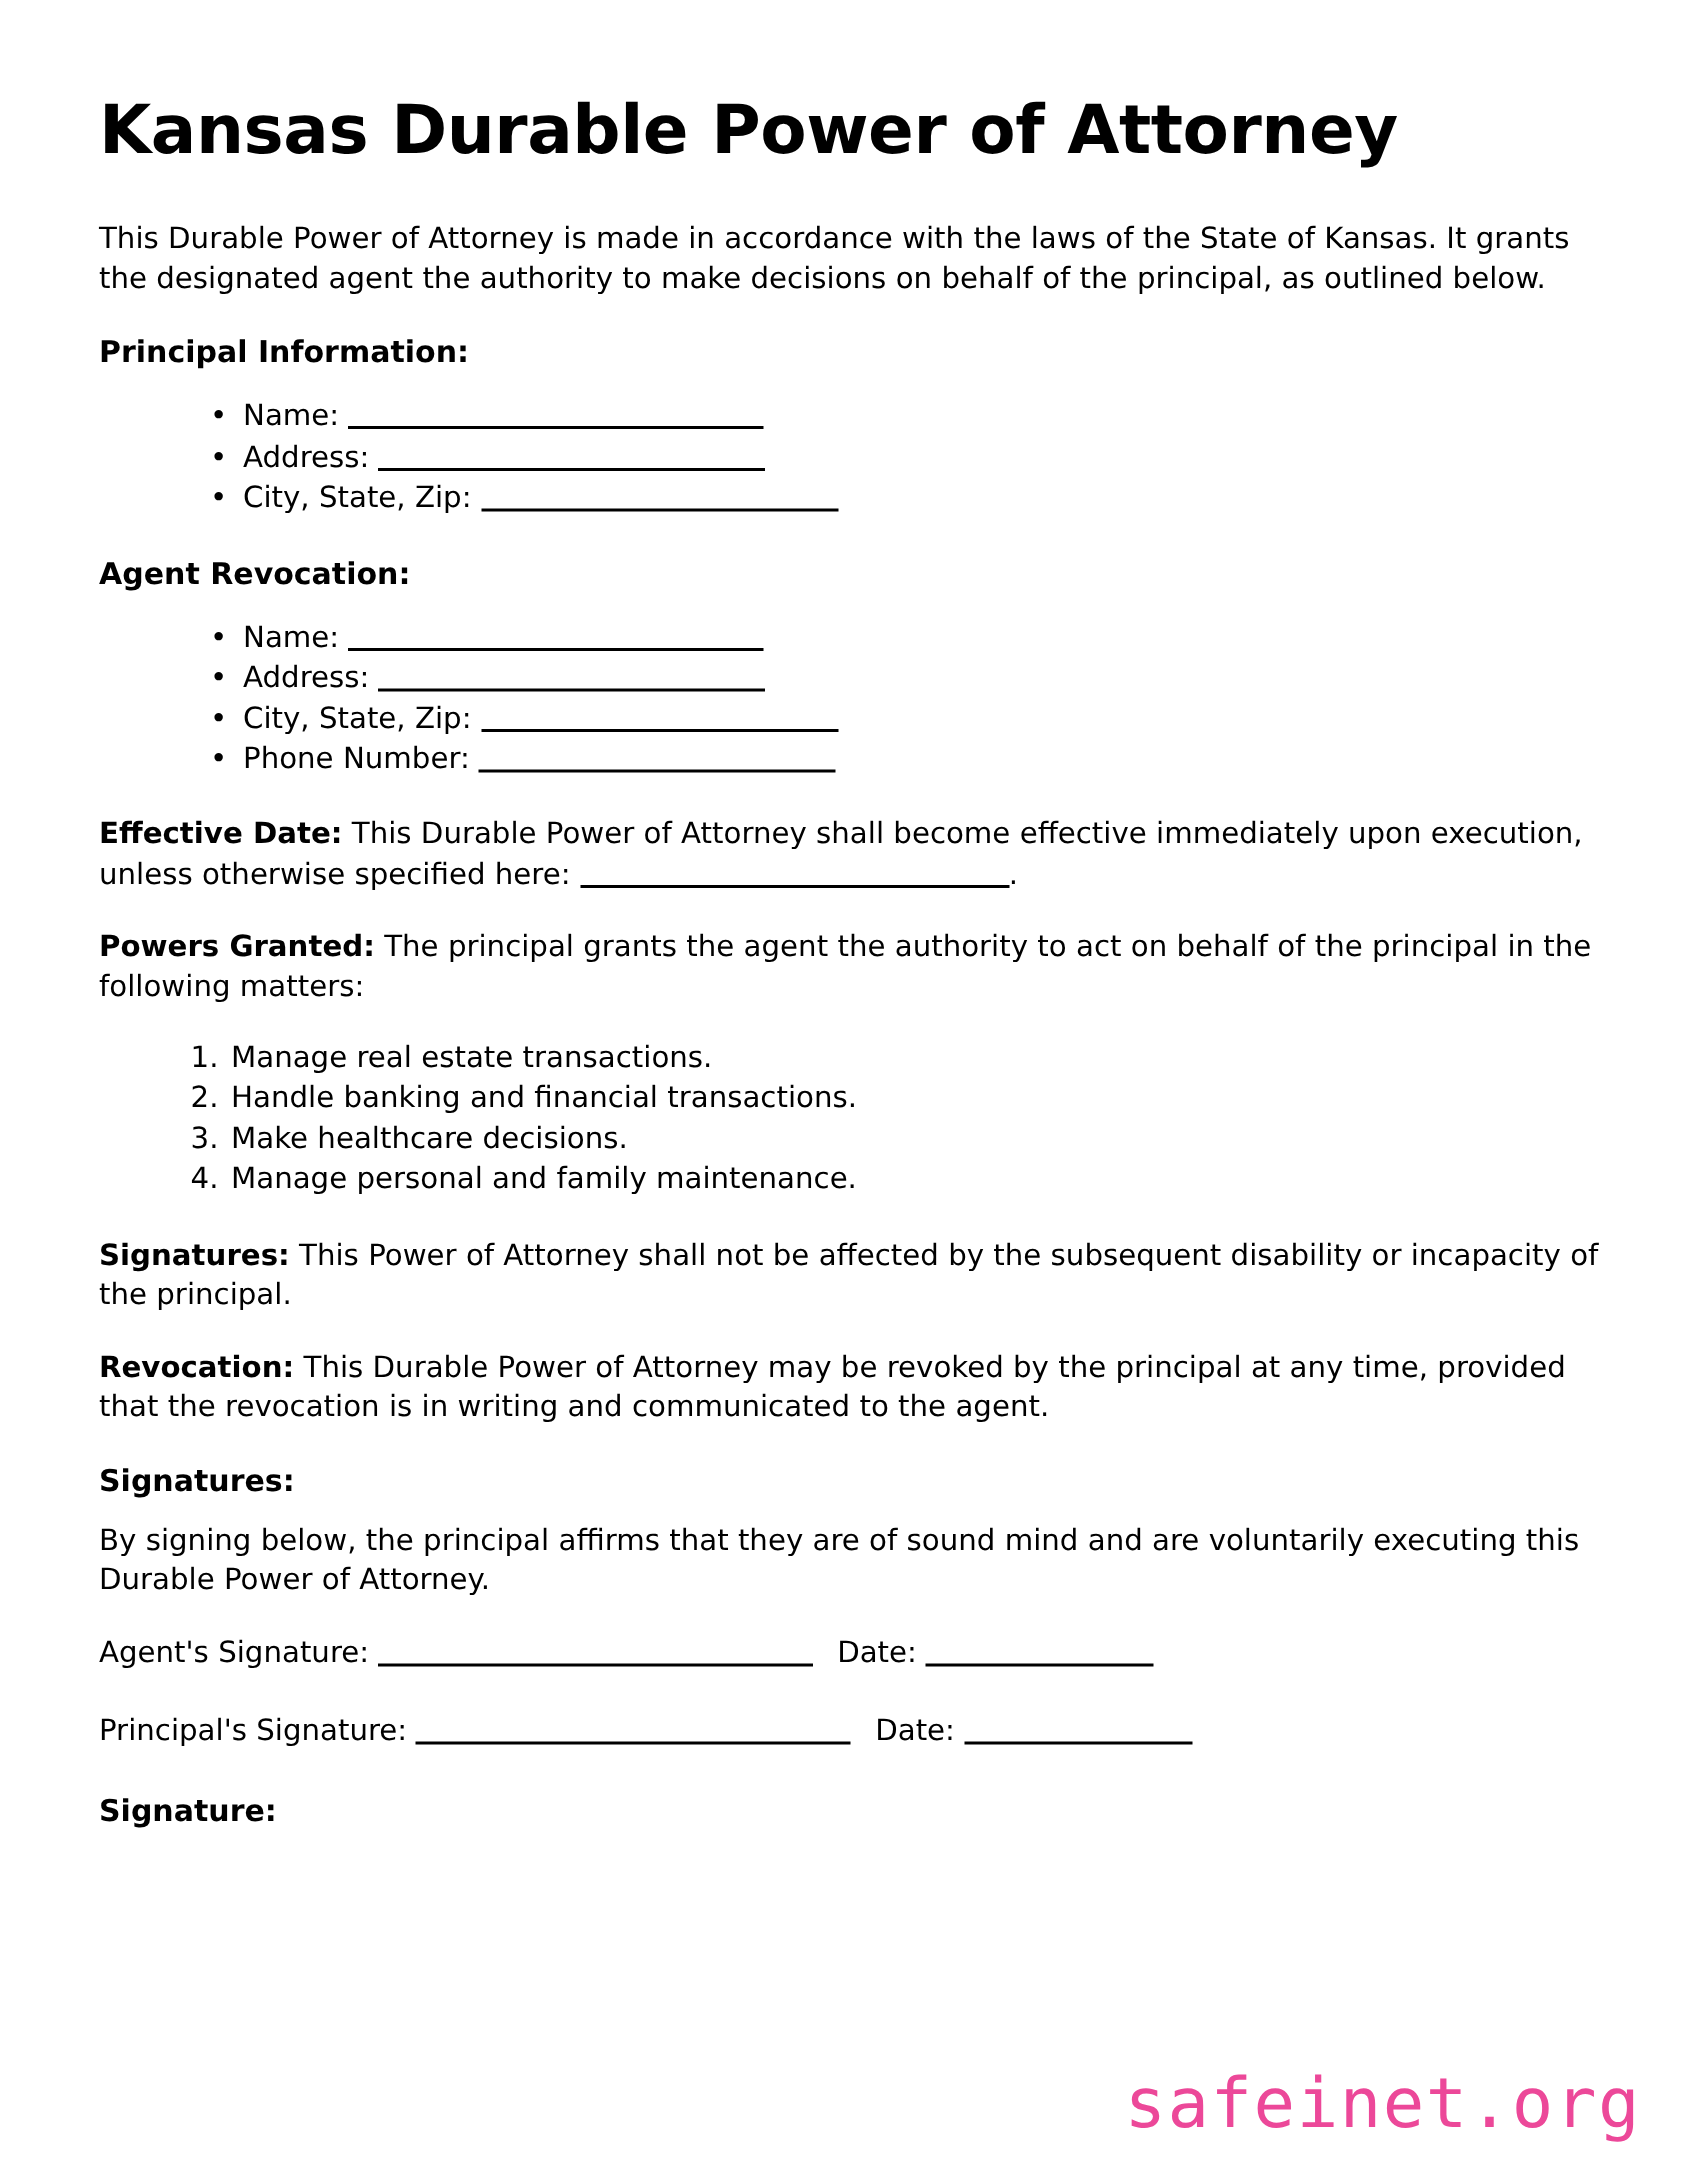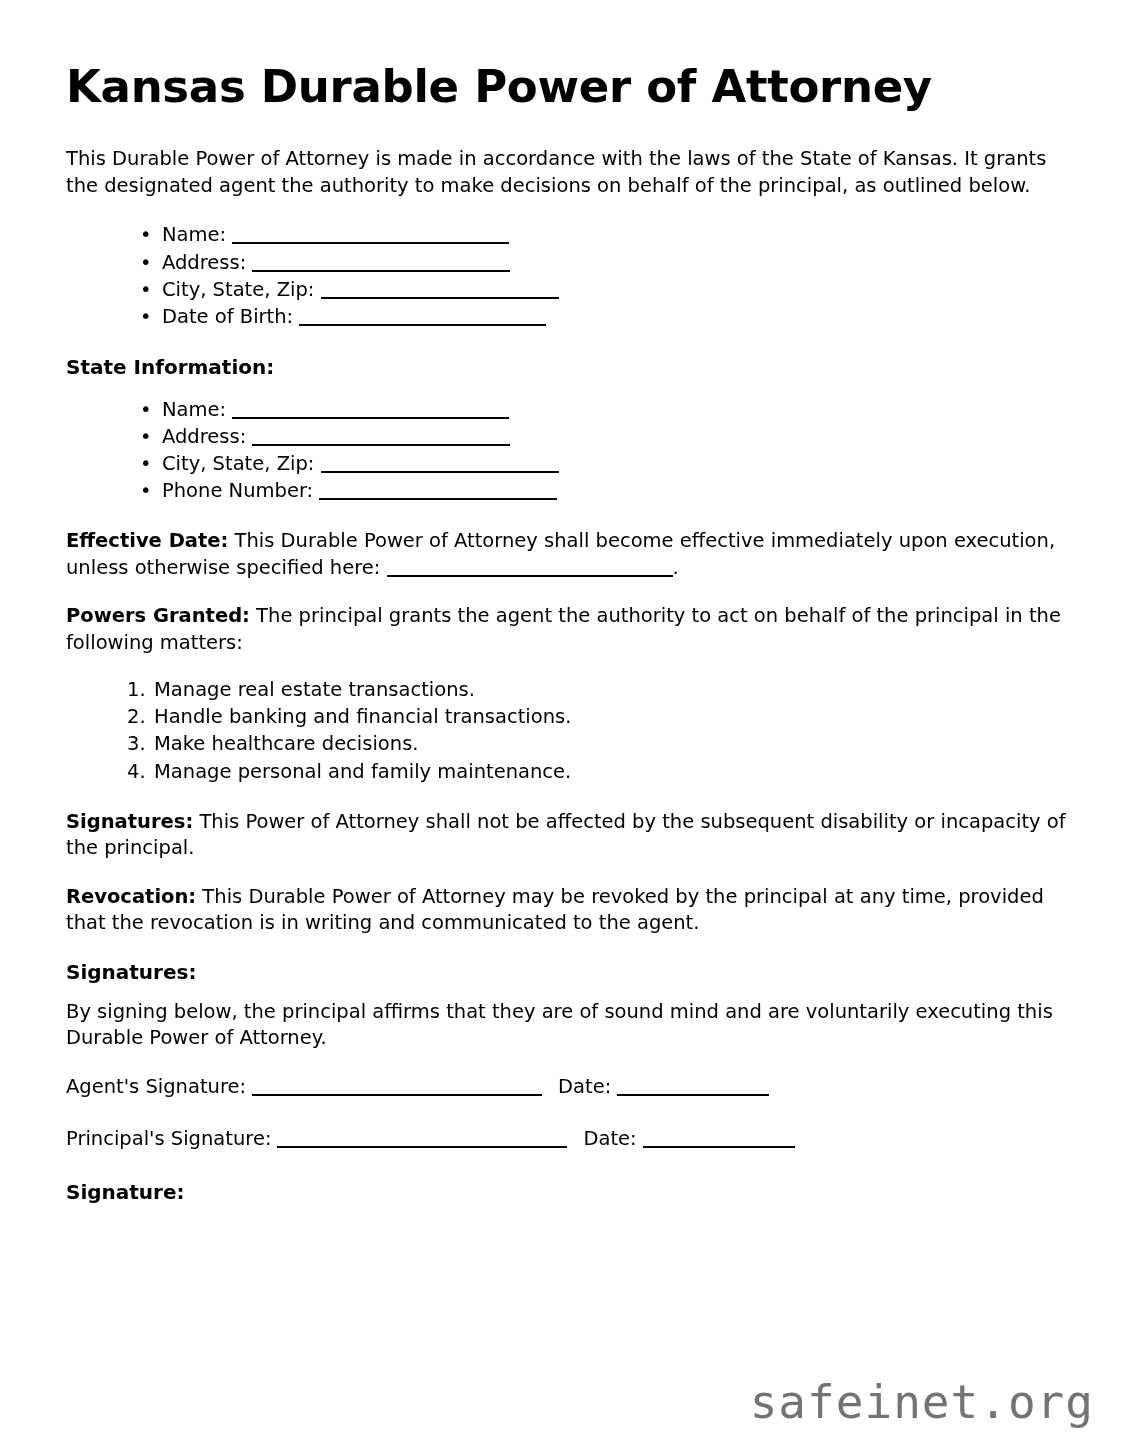--- a/index.html
+++ b/index.html
@@ -117,47 +117,46 @@
   .sigrow .seg-date { margin-left: 6px; }
 
   .witness-head { margin-top: 6px; margin-bottom: 20px; }
 
   .watermark {
     position: absolute;
     right: 34px;
     bottom: 26px;
     font-family: "DejaVu Sans Mono", monospace;
     font-size: 46px;
-    color: #737373;
+    color: #ec4899;
     letter-spacing: 1px;
     white-space: nowrap;
   }
 </style>
 </head>
 <body>
 
 <div class="page">
   <div class="content">
 
     <h1 class="doc-title">Kansas Durable Power of Attorney</h1>
 
     <p class="para">This Durable Power of Attorney is made in accordance with the laws of the State of Kansas. It grants the designated agent the authority to make decisions on behalf of the principal, as outlined below.</p>
 
+    <h2 class="section">Principal Information:</h2>
     <ul class="fieldlist">
       <li><span>Name:</span>
         <span class="blank b-name"></span></li>
       <li><span>Address:</span>
         <span class="blank b-address"></span></li>
       <li><span>City, State, Zip:</span>
         <span class="blank b-citystz"></span></li>
-      <li><span>Date of Birth:</span>
-        <span class="blank b-dob"></span></li>
     </ul>
 
-    <h2 class="section">State Information:</h2>
+    <h2 class="section">Agent Revocation:</h2>
     <ul class="fieldlist">
       <li><span>Name:</span>
         <span class="blank b-name"></span></li>
       <li><span>Address:</span>
         <span class="blank b-address"></span></li>
       <li><span>City, State, Zip:</span>
         <span class="blank b-citystz"></span></li>
       <li><span>Phone Number:</span>
         <span class="blank b-phone"></span></li>
     </ul>

